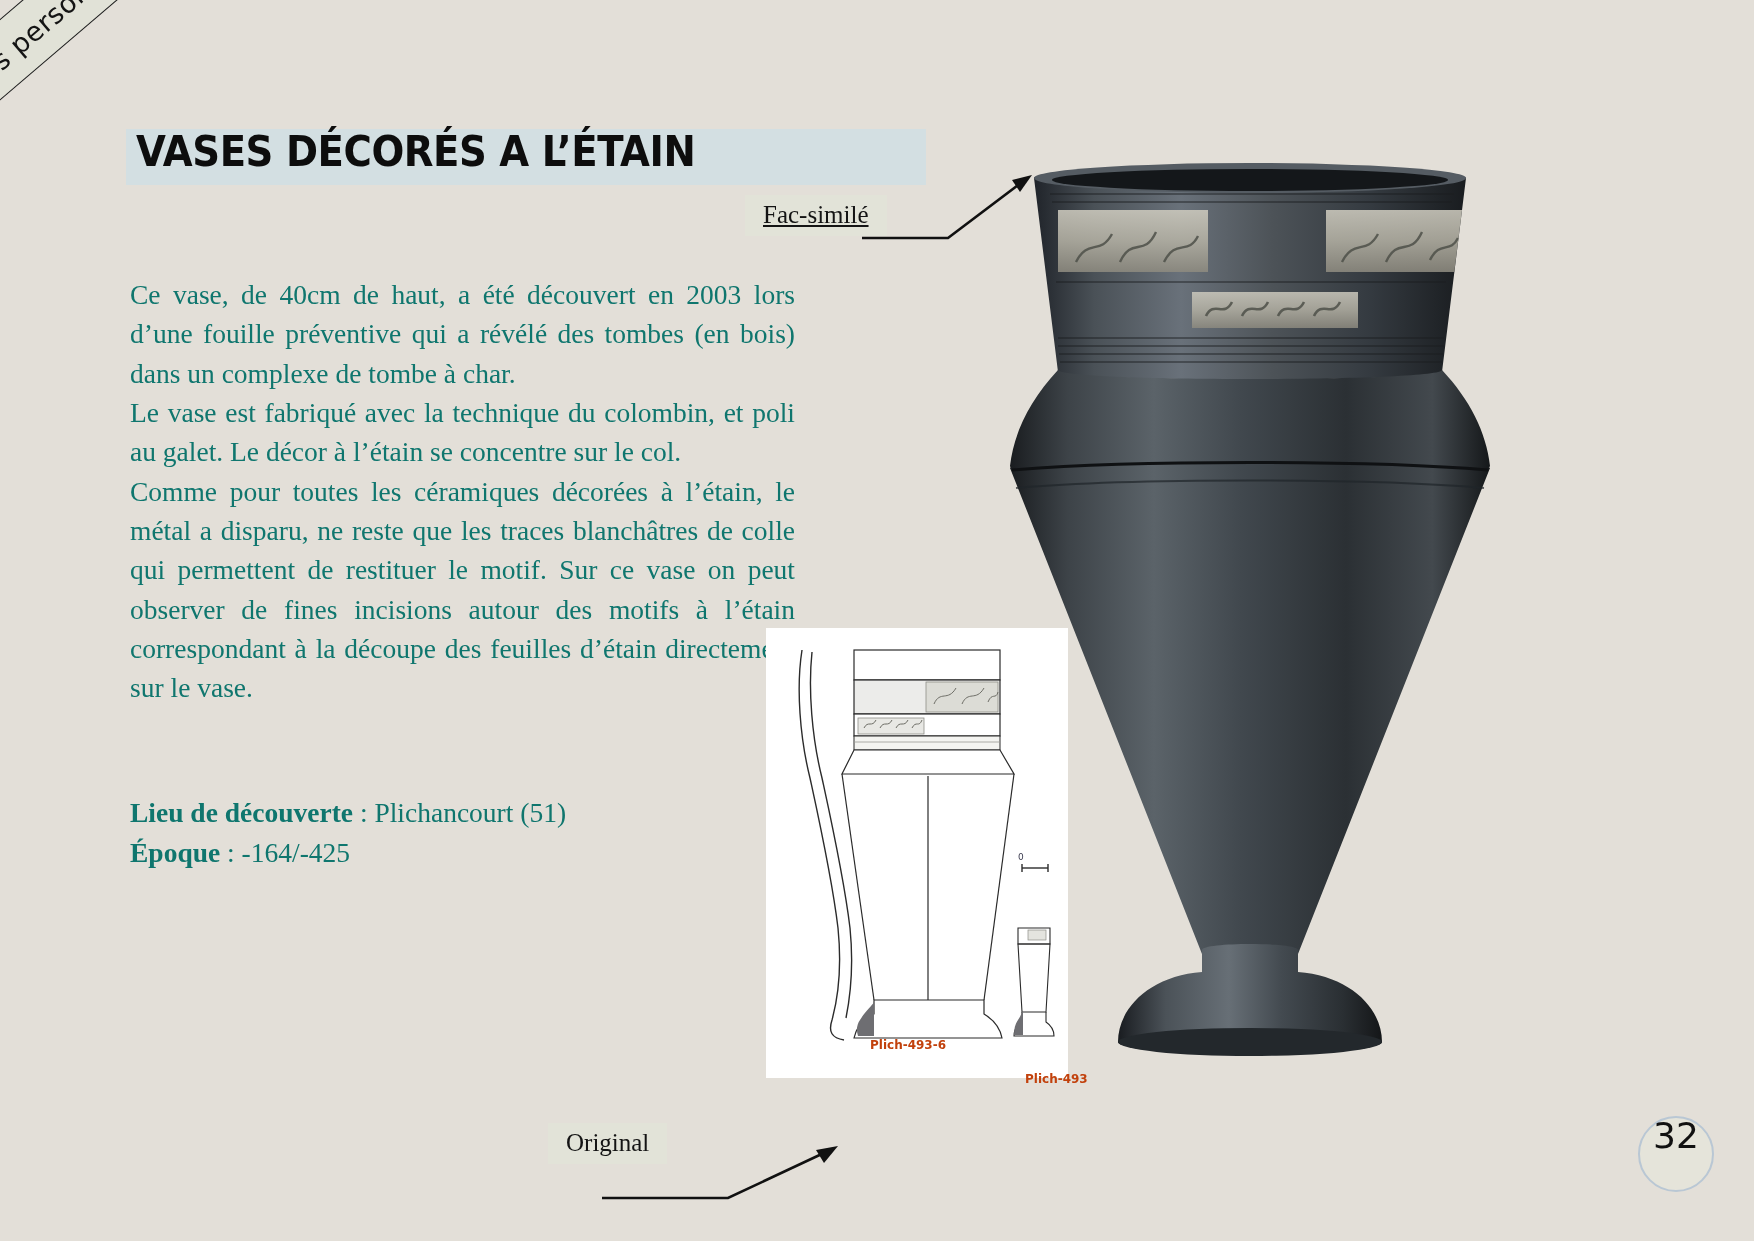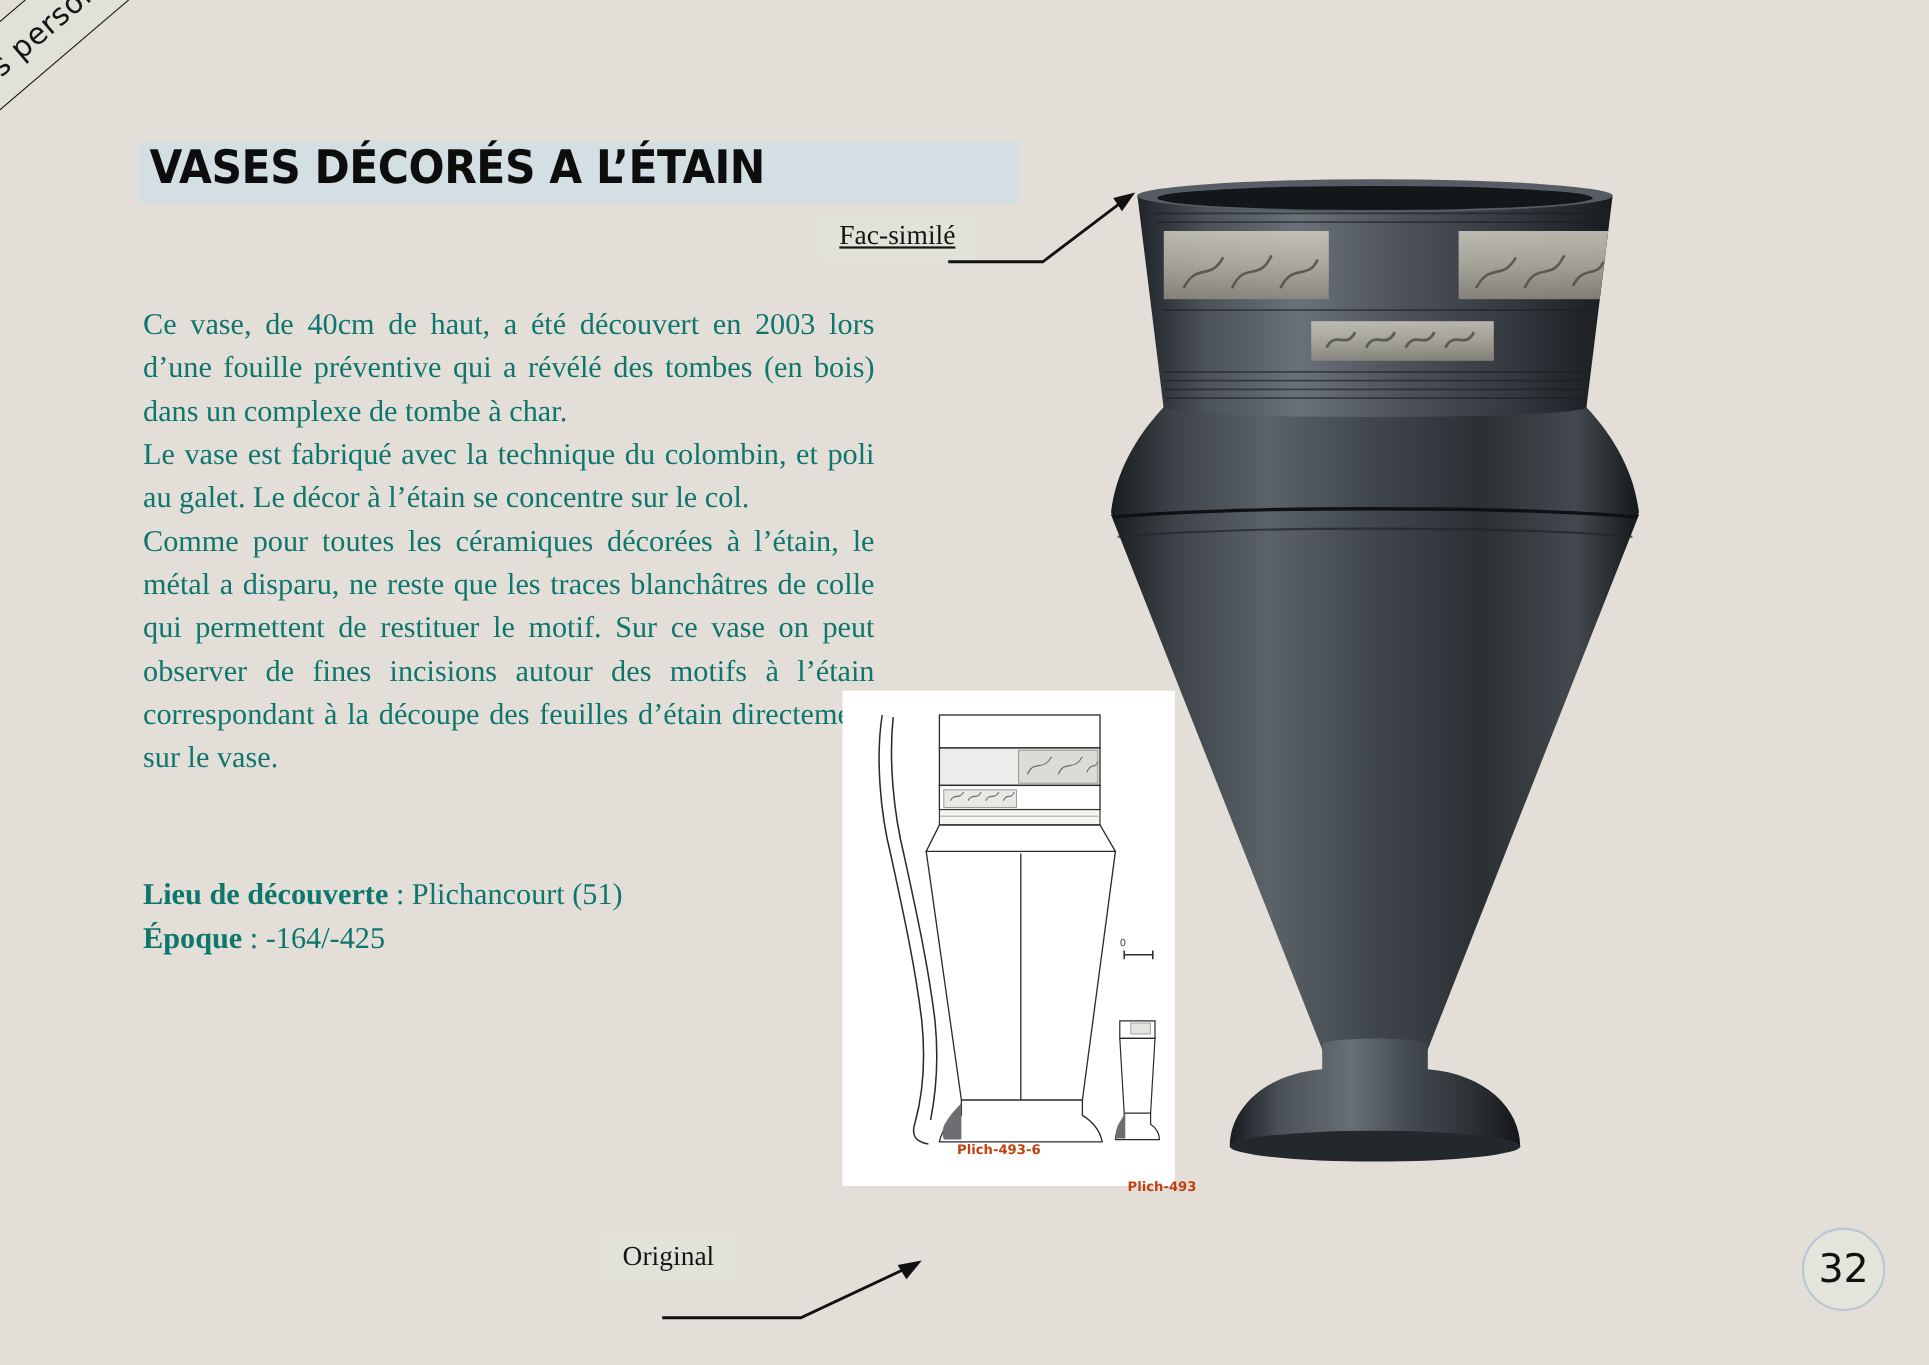--- a/index.html
+++ b/index.html
@@ -143,21 +143,20 @@
   .page-badge {
     position: absolute;
     left: 1638px;
     top: 1116px;
     width: 76px;
     height: 76px;
     border-radius: 50%;
     background: #e5e4da;
     border: 2px solid #b9c7d4;
     display: flex;
-    align-items: center;
     justify-content: center;
     box-sizing: border-box;
   }
   .page-badge span {
     font-family: "DejaVu Sans", sans-serif;
     font-size: 36px;
     color: #111;
     line-height: 1;
   }
 </style>

